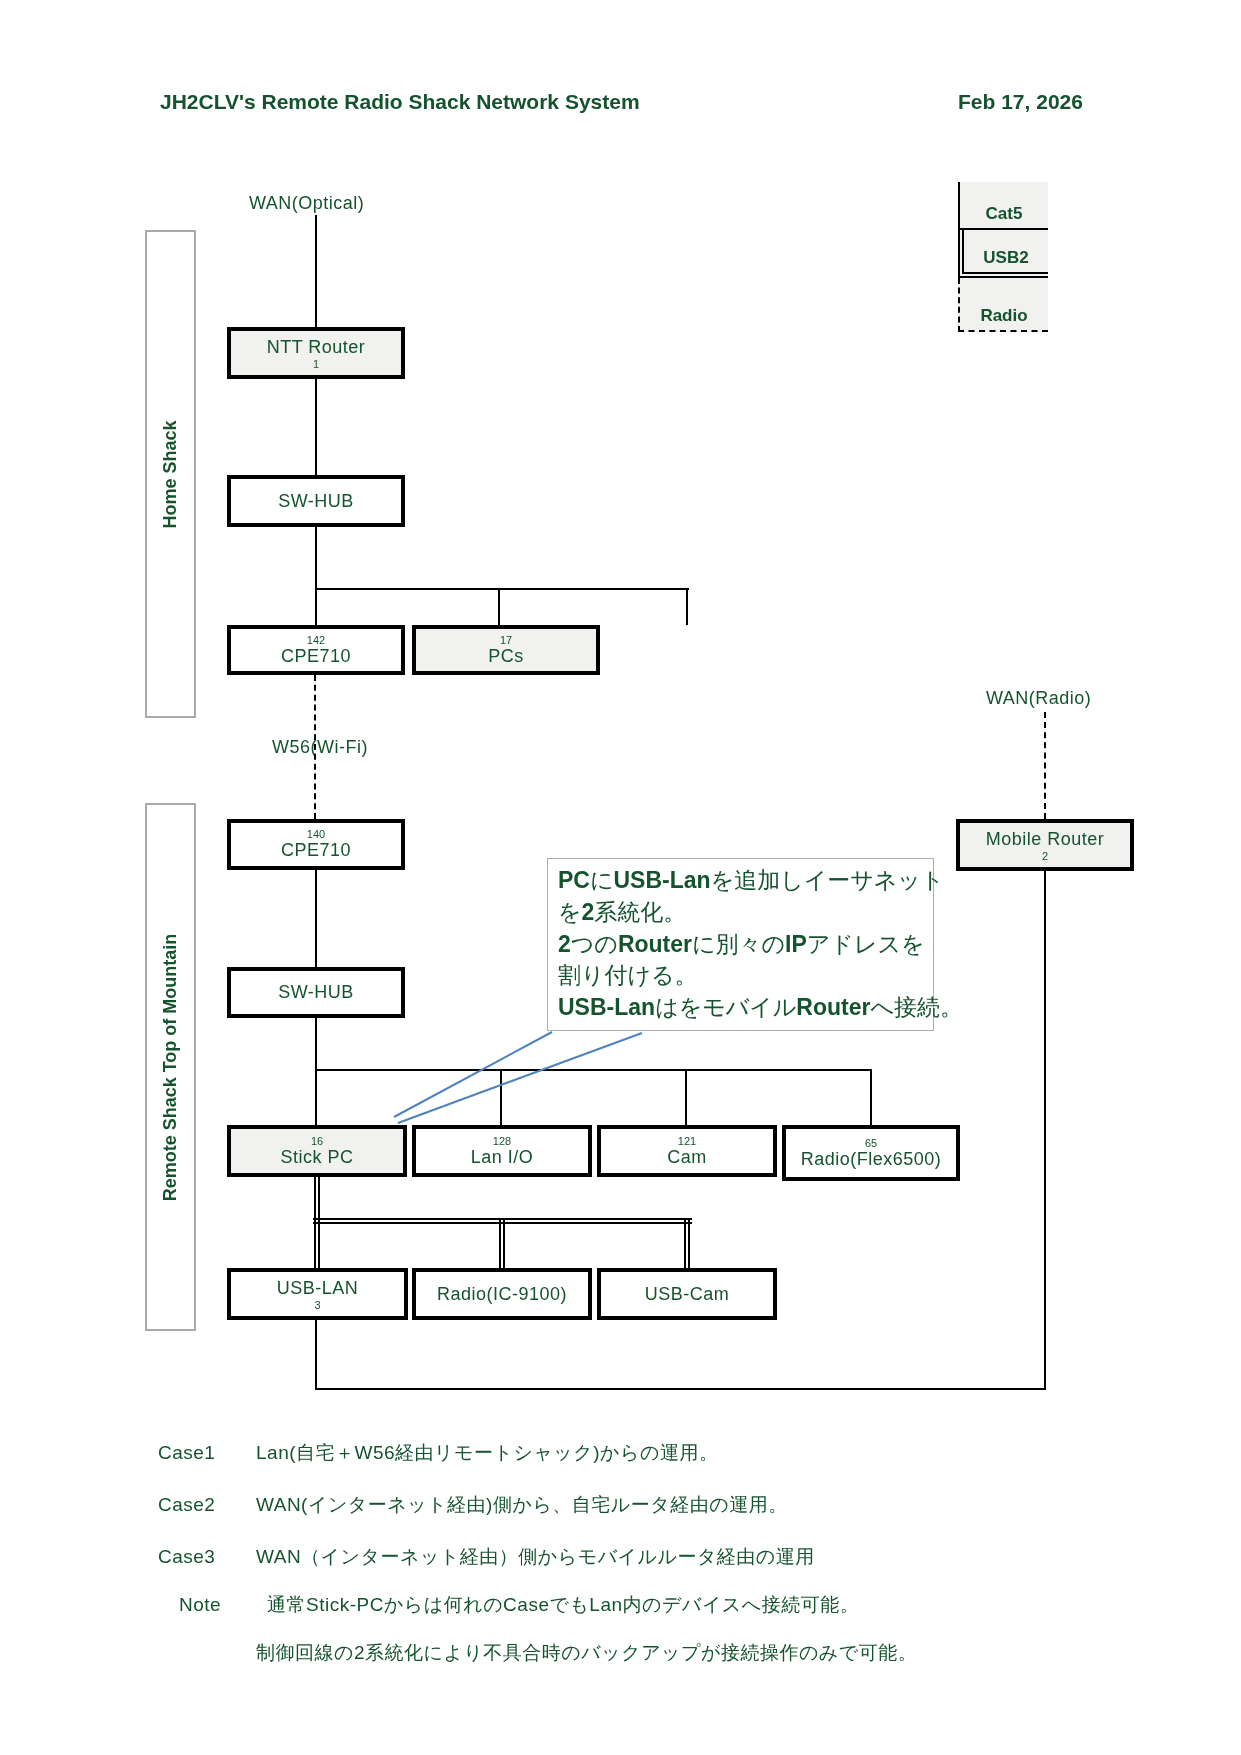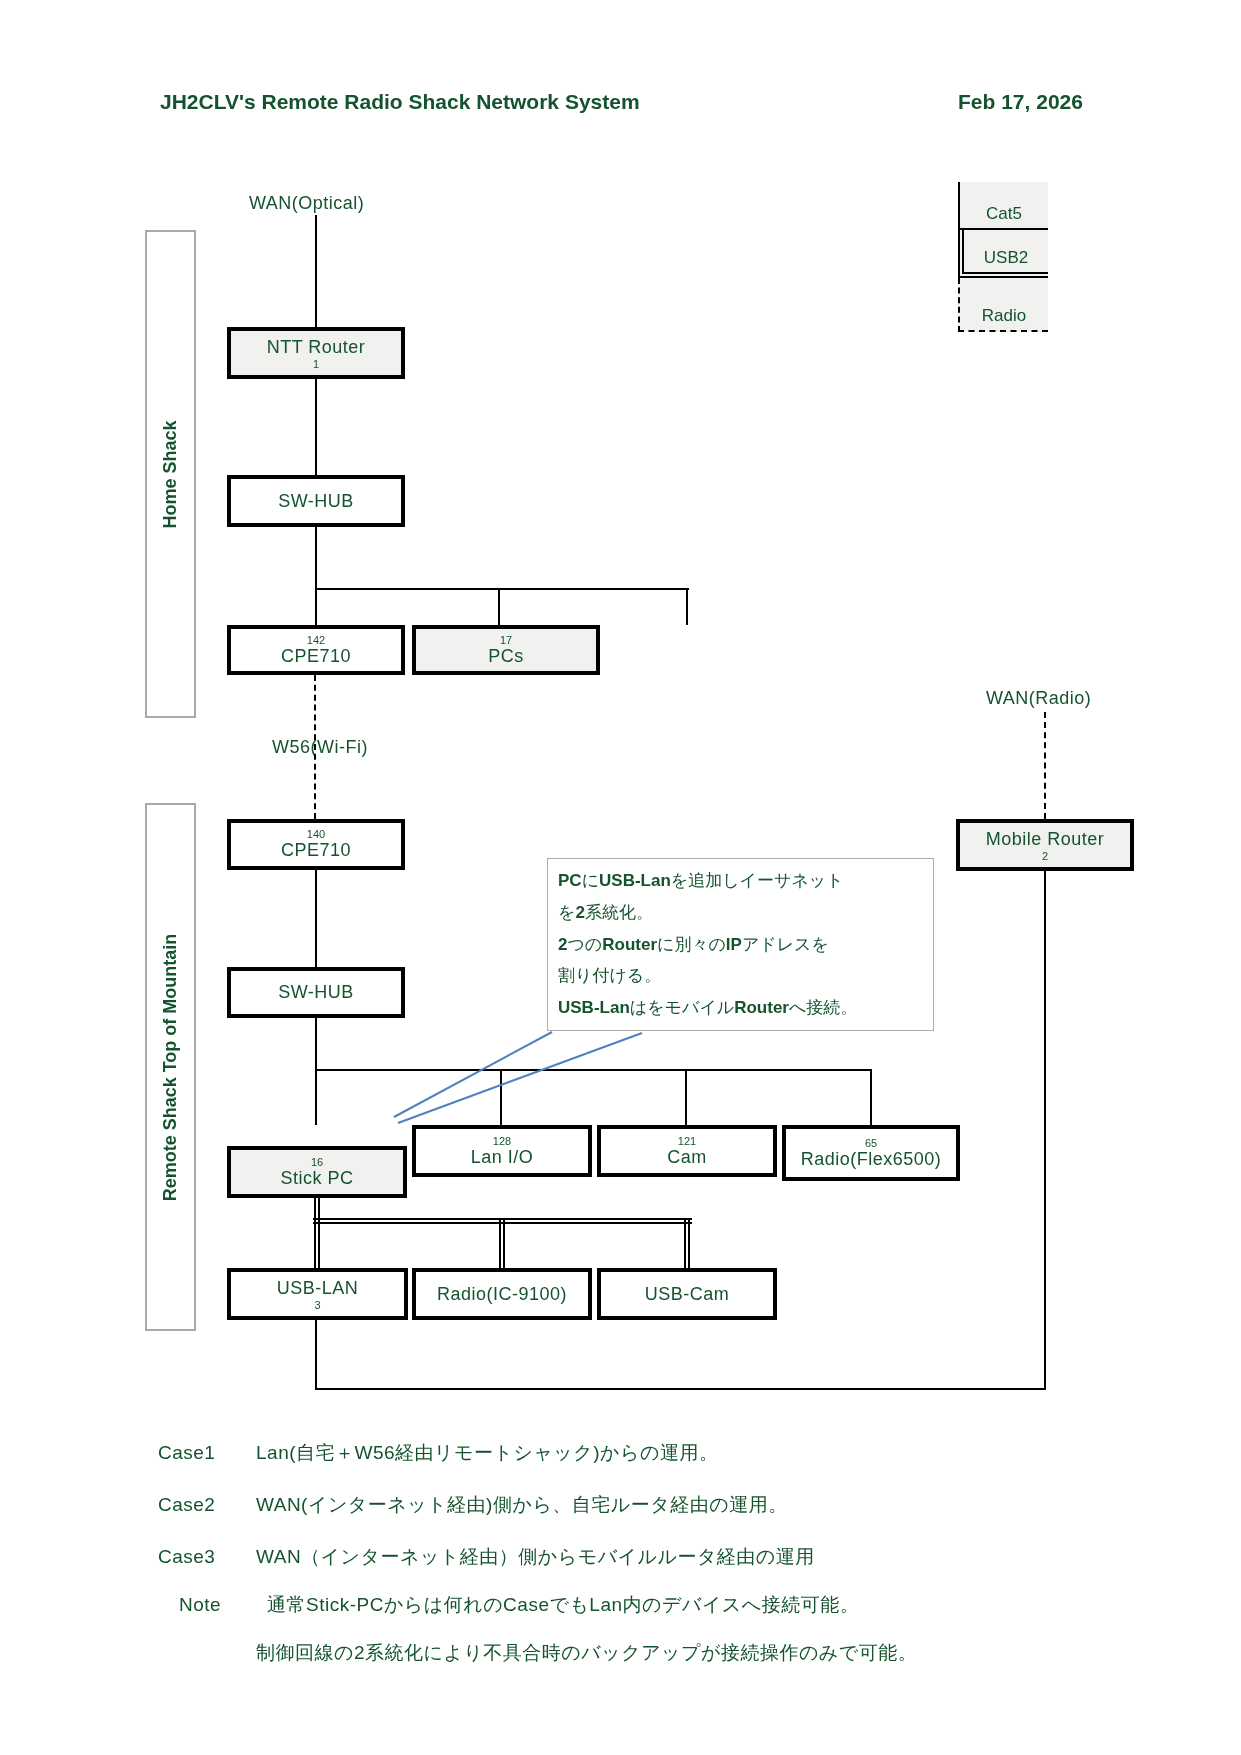--- a/index.html
+++ b/index.html
@@ -21,27 +21,27 @@
   .node .lbl{font-size:18px;line-height:21px;letter-spacing:0.5px;}
   .node .num{font-size:11px;line-height:12px;}
   
   .line{position:absolute;background:#000;}
   .v{width:2px;} .h{height:2px;}
   .vdash{position:absolute;width:0;border-left:2px dashed #000;background:transparent;}
   .vdbl{position:absolute;box-sizing:border-box;width:6px;border-left:2px solid #000;border-right:2px solid #000;background:transparent;}
   .hdbl{position:absolute;box-sizing:border-box;height:6px;border-top:2px solid #000;border-bottom:2px solid #000;background:transparent;}
   
   .legrow{position:absolute;left:958px;width:90px;height:48px;box-sizing:border-box;background:#f1f1ef;
-          display:flex;align-items:flex-end;justify-content:center;font-size:17px;padding-bottom:4px;}
+          display:flex;align-items:flex-end;justify-content:center;font-size:17px;padding-bottom:4px;font-weight:bold;}
   .leg-solid{border-left:2px solid #000;border-bottom:2px solid #000;}
   .leg-double{border-left:6px double #000;border-bottom:6px double #000;}
   .leg-dashed{border-left:2px dashed #000;border-bottom:2px dashed #000;}
   
   .ann{position:absolute;left:547px;top:858px;width:387px;height:173px;box-sizing:border-box;
-       border:1px solid #adadad;background:#fff;padding:6px 10px;font-size:17px;line-height:31.8px;
+       border:1px solid #adadad;background:#fff;padding:6px 10px;font-size:23px;line-height:31.8px;
        white-space:nowrap;}
   .ann b{font-weight:bold;}
   
   .noterow{position:absolute;left:158px;font-size:19px;white-space:nowrap;letter-spacing:0.5px;}
   .noterow .nlabel{display:inline-block;width:98px;}
   svg.overlay{position:absolute;left:0;top:0;pointer-events:none;}
 </style>
 </head>
 <body>
 
@@ -122,21 +122,21 @@
     <span class="num">140</span>
     <span class="lbl">CPE710</span>
   </div>
   <div class="node shaded" style="left:956px;top:819px;width:178px;height:52px;">
     <span class="lbl">Mobile Router</span>
     <span class="num">2</span>
   </div>
   <div class="node" style="left:227px;top:967px;width:178px;height:51px;">
     <span class="lbl">SW-HUB</span>
   </div>
-  <div class="node shaded" style="left:227px;top:1125px;width:180px;height:52px;margin-top:21px;">
+  <div class="node shaded" style="left:227px;top:1125px;width:180px;height:52px;">
     <span class="num">16</span>
     <span class="lbl">Stick PC</span>
   </div>
   <div class="node" style="left:412px;top:1125px;width:180px;height:52px;">
     <span class="num">128</span>
     <span class="lbl">Lan I/O</span>
   </div>
   <div class="node" style="left:597px;top:1125px;width:180px;height:52px;">
     <span class="num">121</span>
     <span class="lbl">Cam</span>

